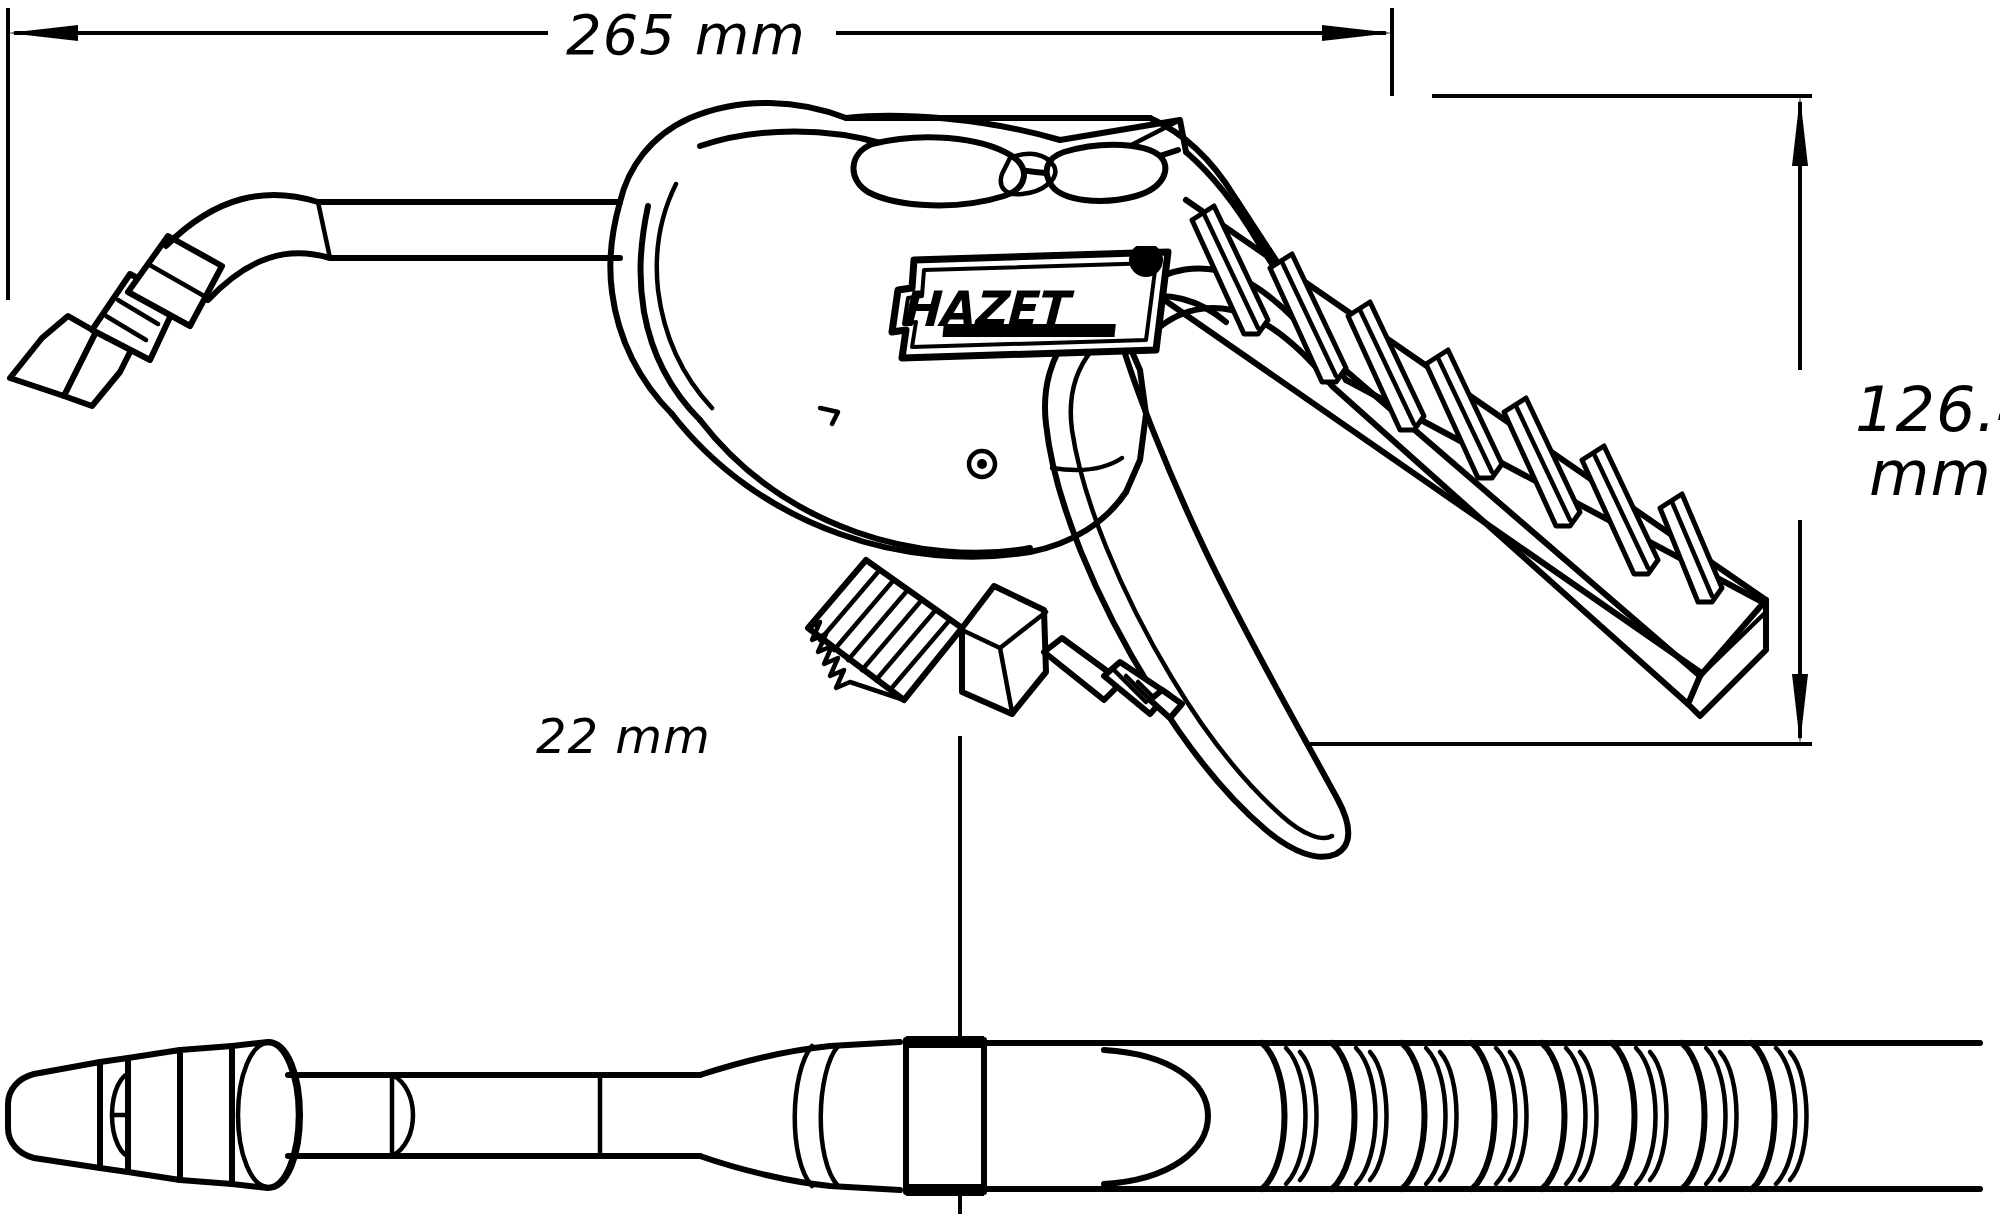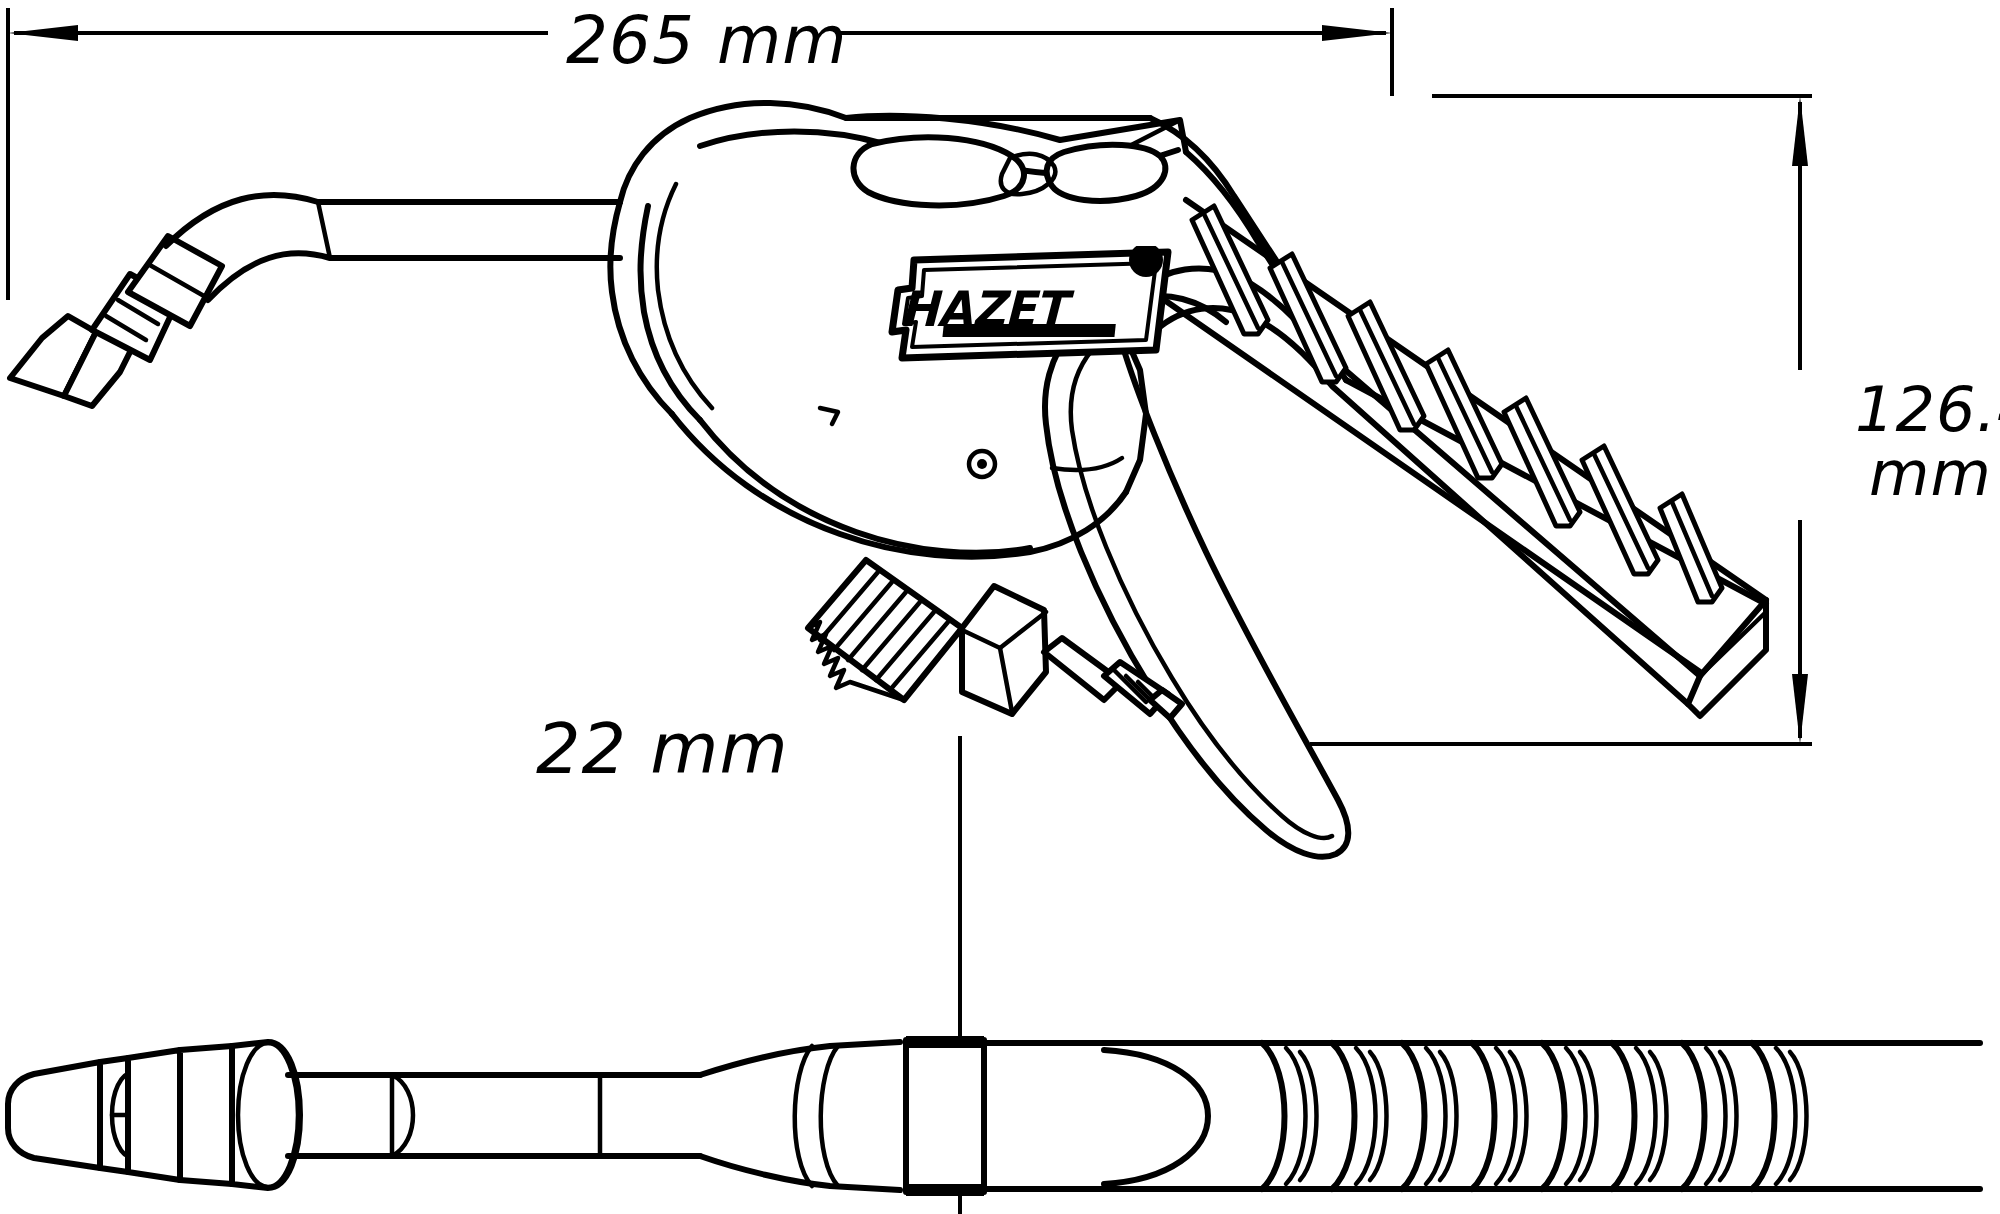--- a/index.html
+++ b/index.html
@@ -65,37 +65,37 @@
     font-family: "DejaVu Sans", sans-serif;
     font-style: italic;
     font-weight: 400;
     color: #000000;
     white-space: nowrap;
     letter-spacing: 1px;
   }
   #label-length {
     left: 566px;
     top: 2px;
-    font-size: 66px;
+    font-size: 56px;
   }
   #label-height {
     left: 1855px;
     top: 378px;
     font-size: 62px;
     text-align: left;
     line-height: 1.04;
   }
   #label-height .l2 {
     display: block;
     margin-left: 14px;
   }
   #label-width {
     left: 536px;
     top: 708px;
-    font-size: 70px;
+    font-size: 48px;
   }
   
   #hazet-badge {
     position: absolute;
     left: 884px;
     top: 246px;
     width: 290px;
     height: 120px;
   }
   #hazet-badge .word {

